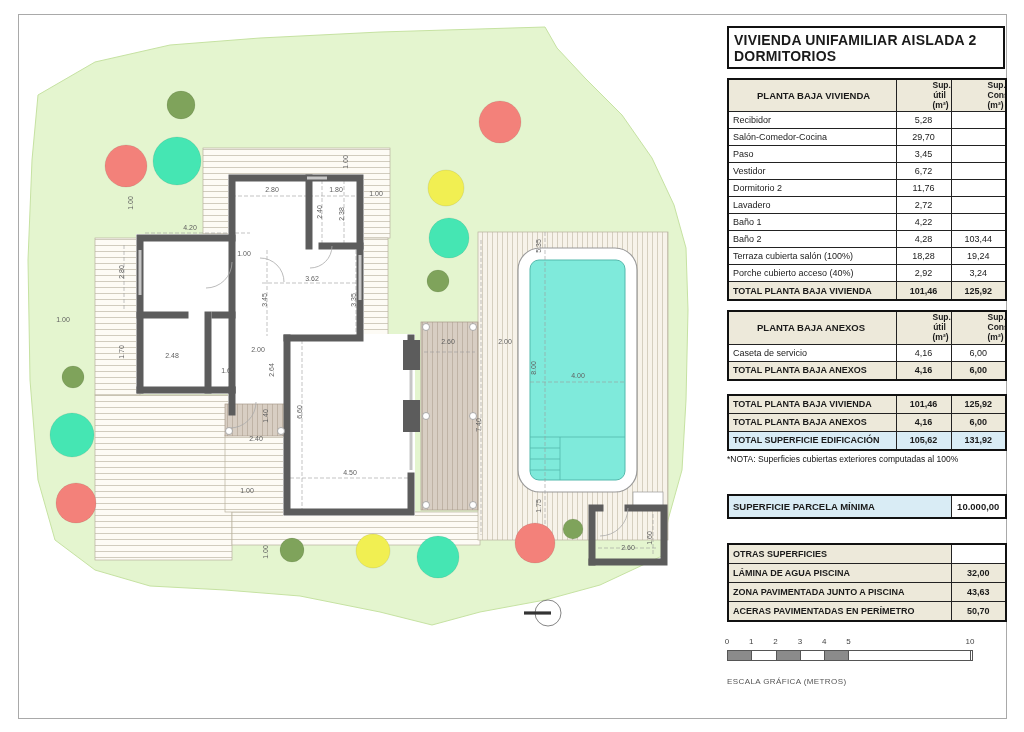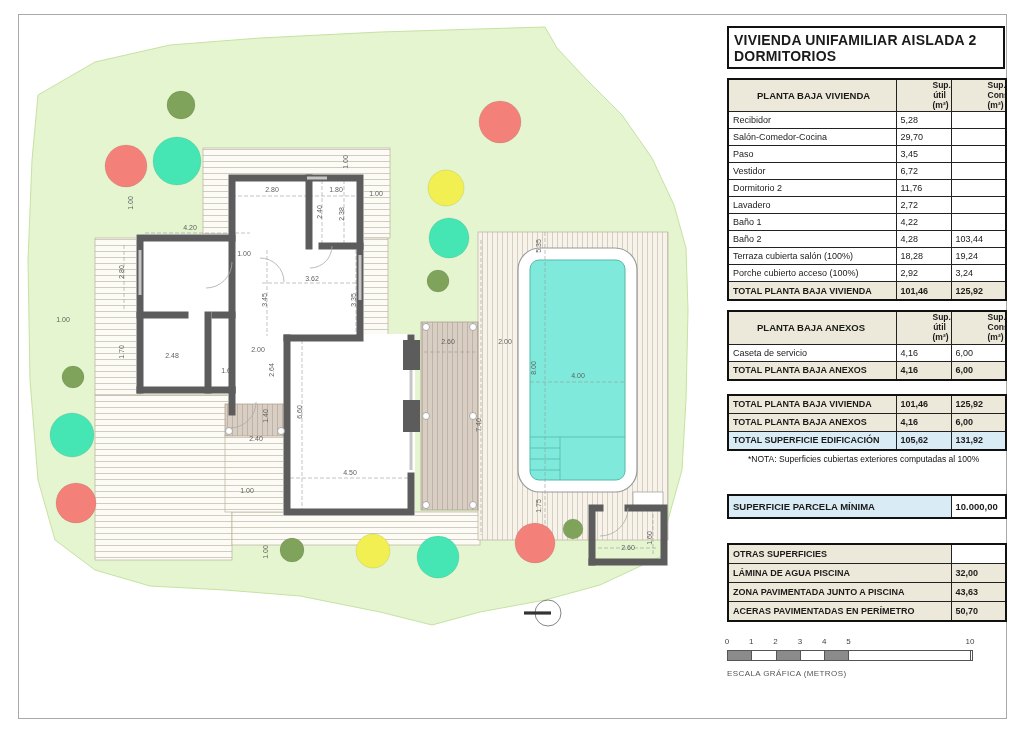--- a/index.html
+++ b/index.html
@@ -16,42 +16,42 @@
   .sheet-title{
     border:2px solid #111;font-weight:bold;font-size:14px;letter-spacing:.2px;
     padding:4px 5px 3px 5px;background:#fff;
   }
   table{border-collapse:collapse;width:278px;table-layout:fixed;background:#fff;}
   table{border:2px solid #111;}
   td,th{border:1px solid #222;font-size:9px;padding:1px 4px;overflow:hidden;white-space:nowrap;}
   th{white-space:pre-line;}
   .t{margin-top:9px;}
   .lbl{text-align:left;}
-  .num{text-align:left;}
+  .num{text-align:center;}
   .b{font-weight:bold;}
   th.name{background:#ede9da;text-align:left;font-size:9.5px;height:26px;vertical-align:middle;padding-left:28px;}
   th.ch{background:#ede9da;font-size:8.5px;text-align:center;line-height:1.15;vertical-align:middle;padding-left:36px;}
   tr.row td{height:14px;}
   tr.total td,tr.beige td{background:#ede9da;height:15px;}
   tr.blue td{background:#d9ecf5;height:15px;}
-  .note{font-size:8.5px;margin-top:3px;color:#111;margin-left:21px;}
+  .note{font-size:8.5px;margin-top:3px;color:#111;}
   #t4{margin-top:30px;}
   #t4 td{height:19px;font-size:9.5px;}
   #t4 .blue-cell{background:#d9ecf5;}
   #t5{margin-top:24px;}
   #t5 td{height:16px;}
   #t5 .plain{background:#fff;}
   
   .scale{position:absolute;left:727px;top:637px;width:278px;height:60px;}
   .ticks{position:relative;height:11px;font-size:8px;color:#444;}
   .ticks span{position:absolute;transform:translateX(-50%);}
   .bar{position:relative;margin-top:2px;width:244px;height:9px;border:1px solid #555;background:#fff;}
   .seg{position:absolute;top:0;height:100%;background:#fff;border-right:1px solid #555;box-sizing:border-box;}
   .seg.fill{background:#8b8b8b;}
-  .scale-label{margin-top:8px;font-size:8px;color:#555;letter-spacing:.4px;}
+  .scale-label{margin-top:16px;font-size:8px;color:#555;letter-spacing:.4px;}
 </style>
 </head>
 <body>
 
 <div class="frame"></div>
 
 <svg id="plan-svg" width="710" height="732" viewBox="0 0 710 732">
   <defs>
     <pattern id="ph" width="8" height="6" patternUnits="userSpaceOnUse">
       <rect width="8" height="6" fill="#fdfbf5"></rect>
@@ -292,21 +292,21 @@
           <td class="lbl">Baño 2</td>
           <td class="num">4,28</td>
           <td class="num">103,44</td>
         </tr>
         <tr class="row">
           <td class="lbl">Terraza cubierta salón (100%)</td>
           <td class="num">18,28</td>
           <td class="num">19,24</td>
         </tr>
         <tr class="row">
-          <td class="lbl">Porche cubierto acceso (100%)</td>
+          <td class="lbl">Porche cubierto acceso (40%)</td>
           <td class="num">2,92</td>
           <td class="num">3,24</td>
         </tr>
         <tr class="total">
           <td class="lbl b">TOTAL PLANTA BAJA VIVIENDA</td>
           <td class="num b">101,46</td>
           <td class="num b">125,92</td>
         </tr>
       </tbody>
   </table>

